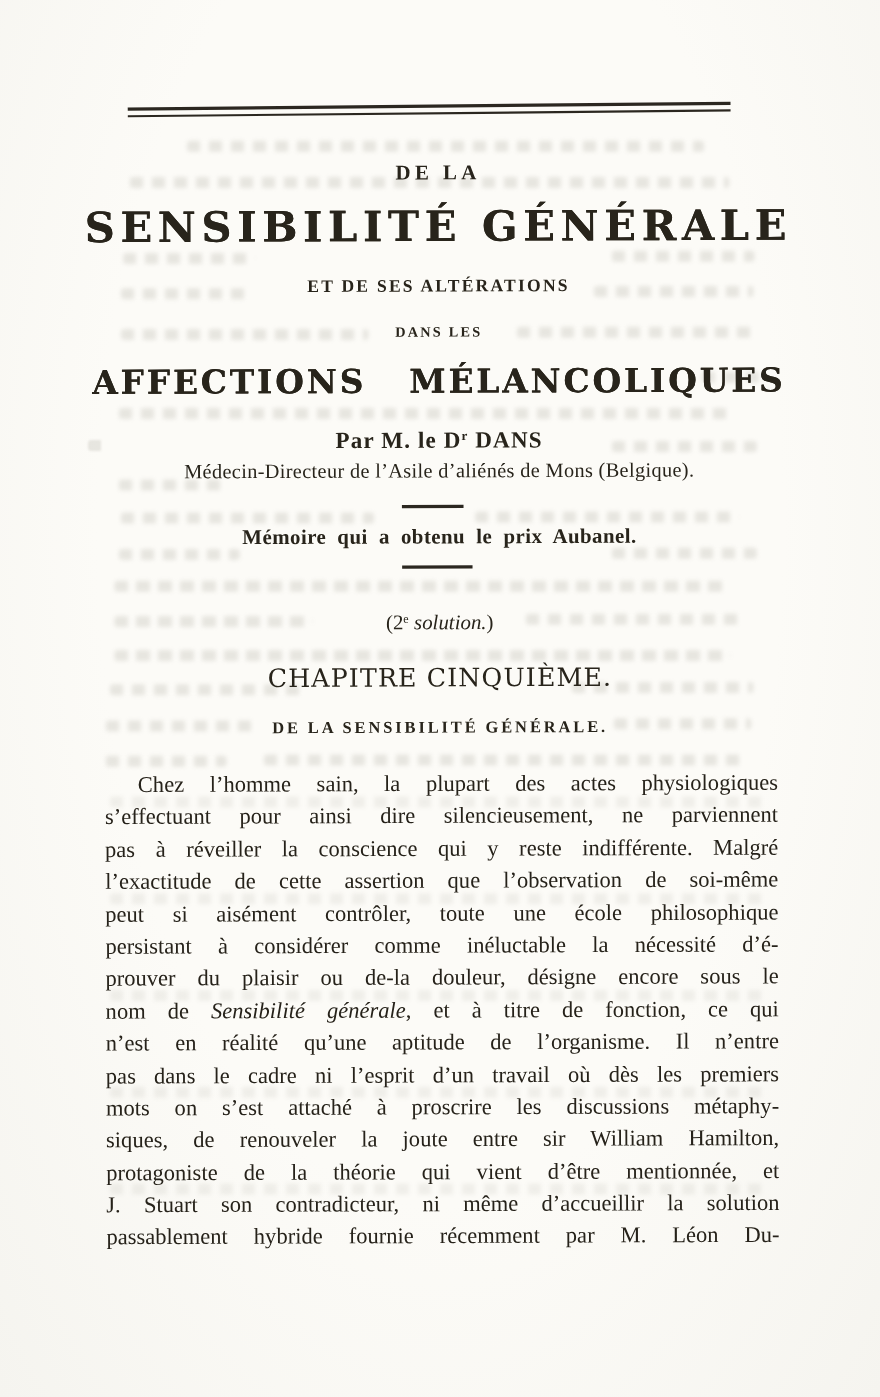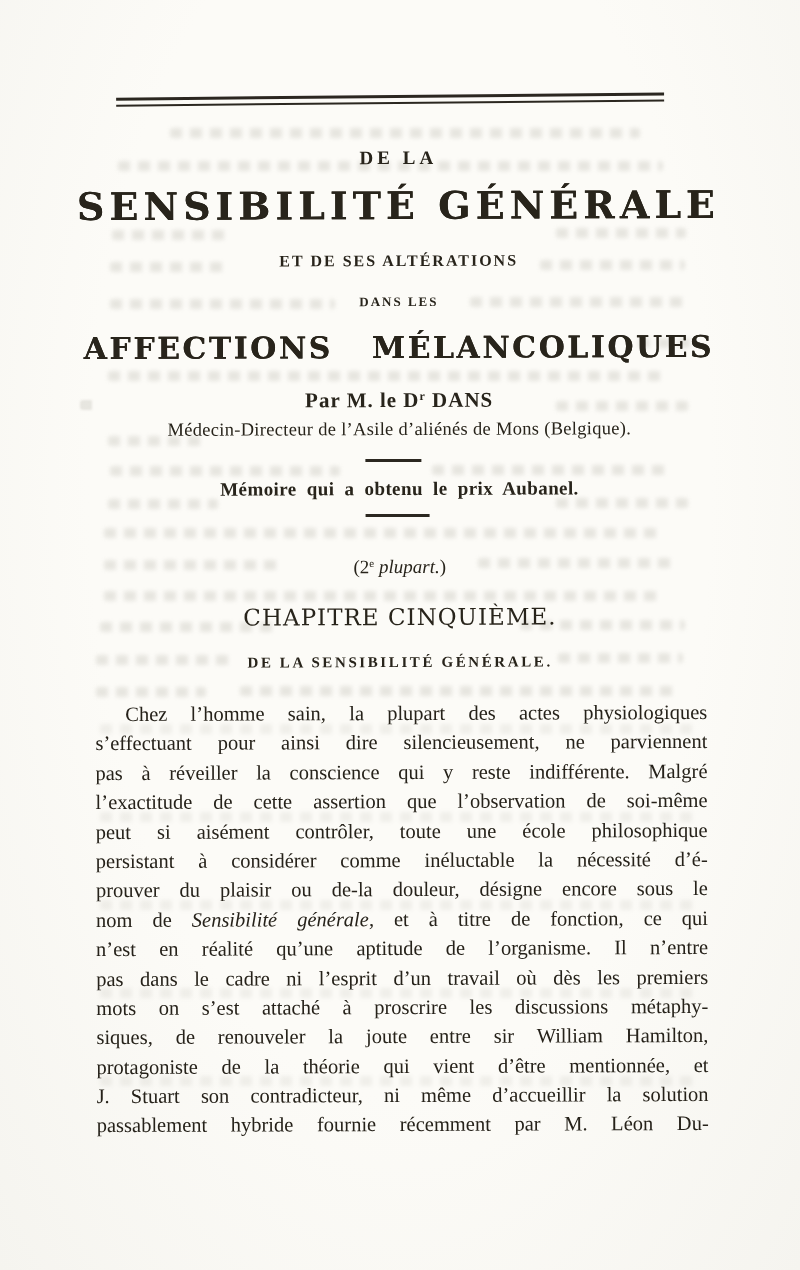--- a/index.html
+++ b/index.html
@@ -131,21 +131,21 @@
     <div class="center byline"><span>Par M. le D</span><sup>r</sup><span> DANS</span></div>
 
     <div class="center author-role">Médecin-Directeur de l’Asile d’aliénés de Mons (Belgique).</div>
 
     <div class="short-rule" style="top:459px;left:366px;width:56px"></div>
 
     <div class="center award">Mémoire qui a obtenu le prix Aubanel.</div>
 
     <div class="short-rule" style="top:514px;left:366px;width:64px"></div>
 
-    <div class="center article-note"><span>(2</span><sup>e</sup><span class="it"> plupart.</span><span>)</span></div>
+    <div class="center article-note"><span>(2</span><sup>e</sup><span class="it"> solution.</span><span>)</span></div>
 
     <h3 class="center chapter">CHAPITRE CINQUIÈME.</h3>
 
     <div class="center chapter-sub">DE LA SENSIBILITÉ GÉNÉRALE.</div>
 
     <div class="body-text">
       <div class="bline indent">Chez l’homme sain, la plupart des actes physiologiques</div>
       <div class="bline">s’effectuant pour ainsi dire silencieusement, ne parviennent</div>
       <div class="bline">pas à réveiller la conscience qui y reste indifférente. Malgré</div>
       <div class="bline">l’exactitude de cette assertion que l’observation de soi-même</div>

